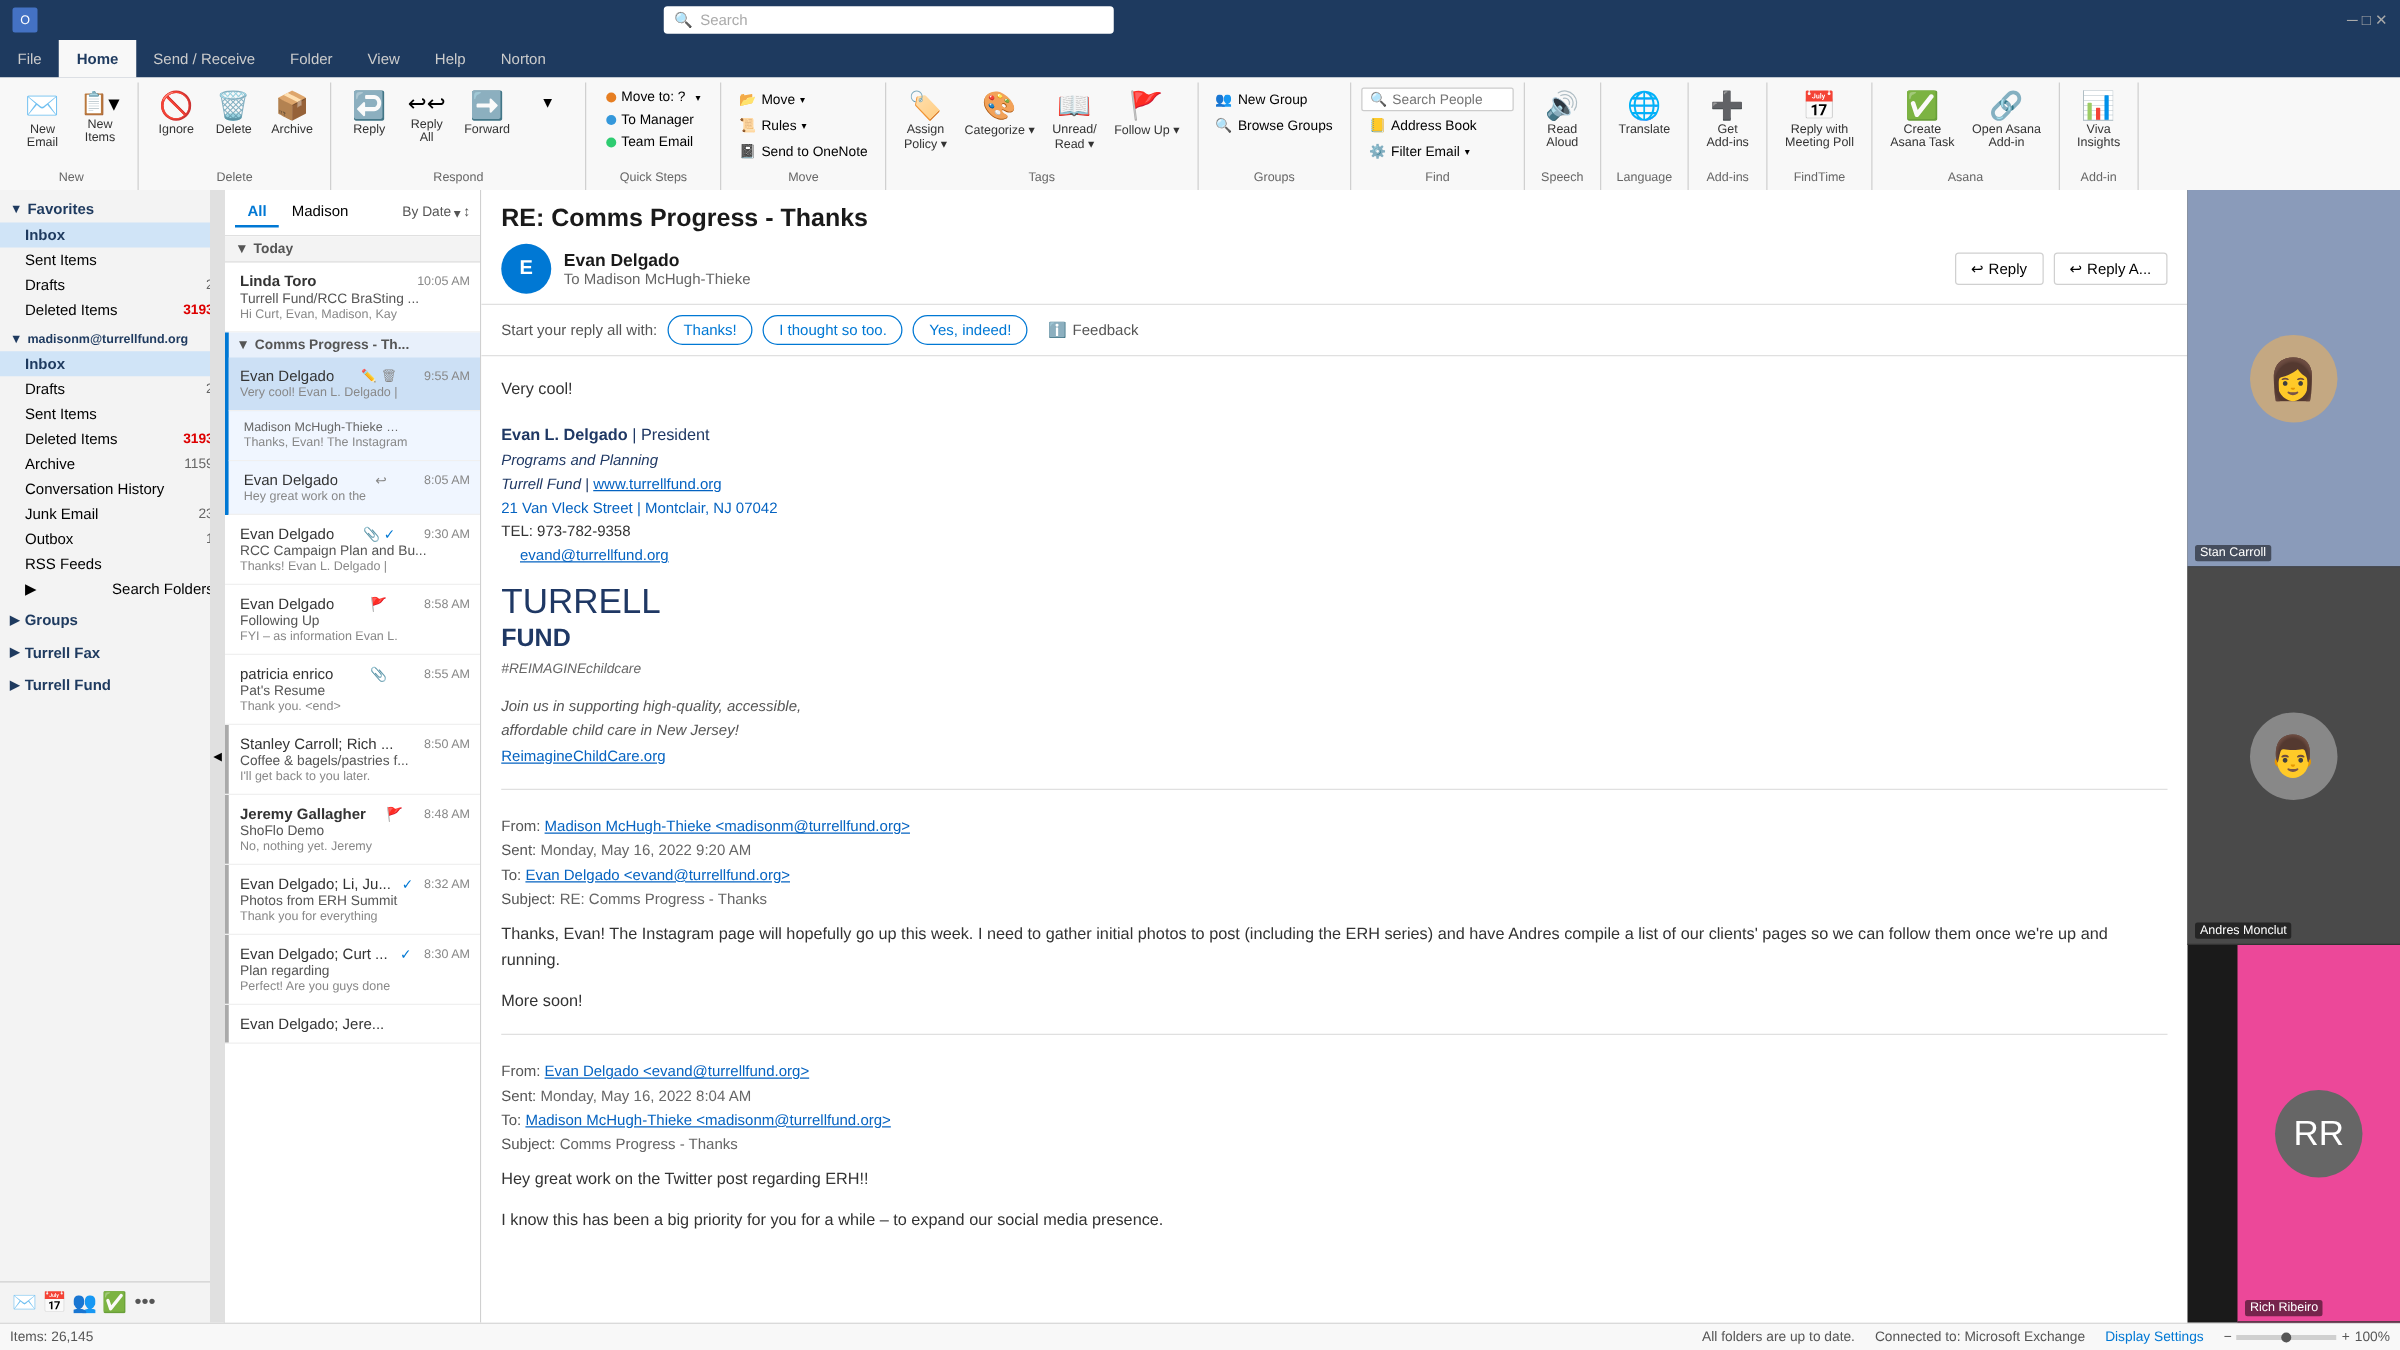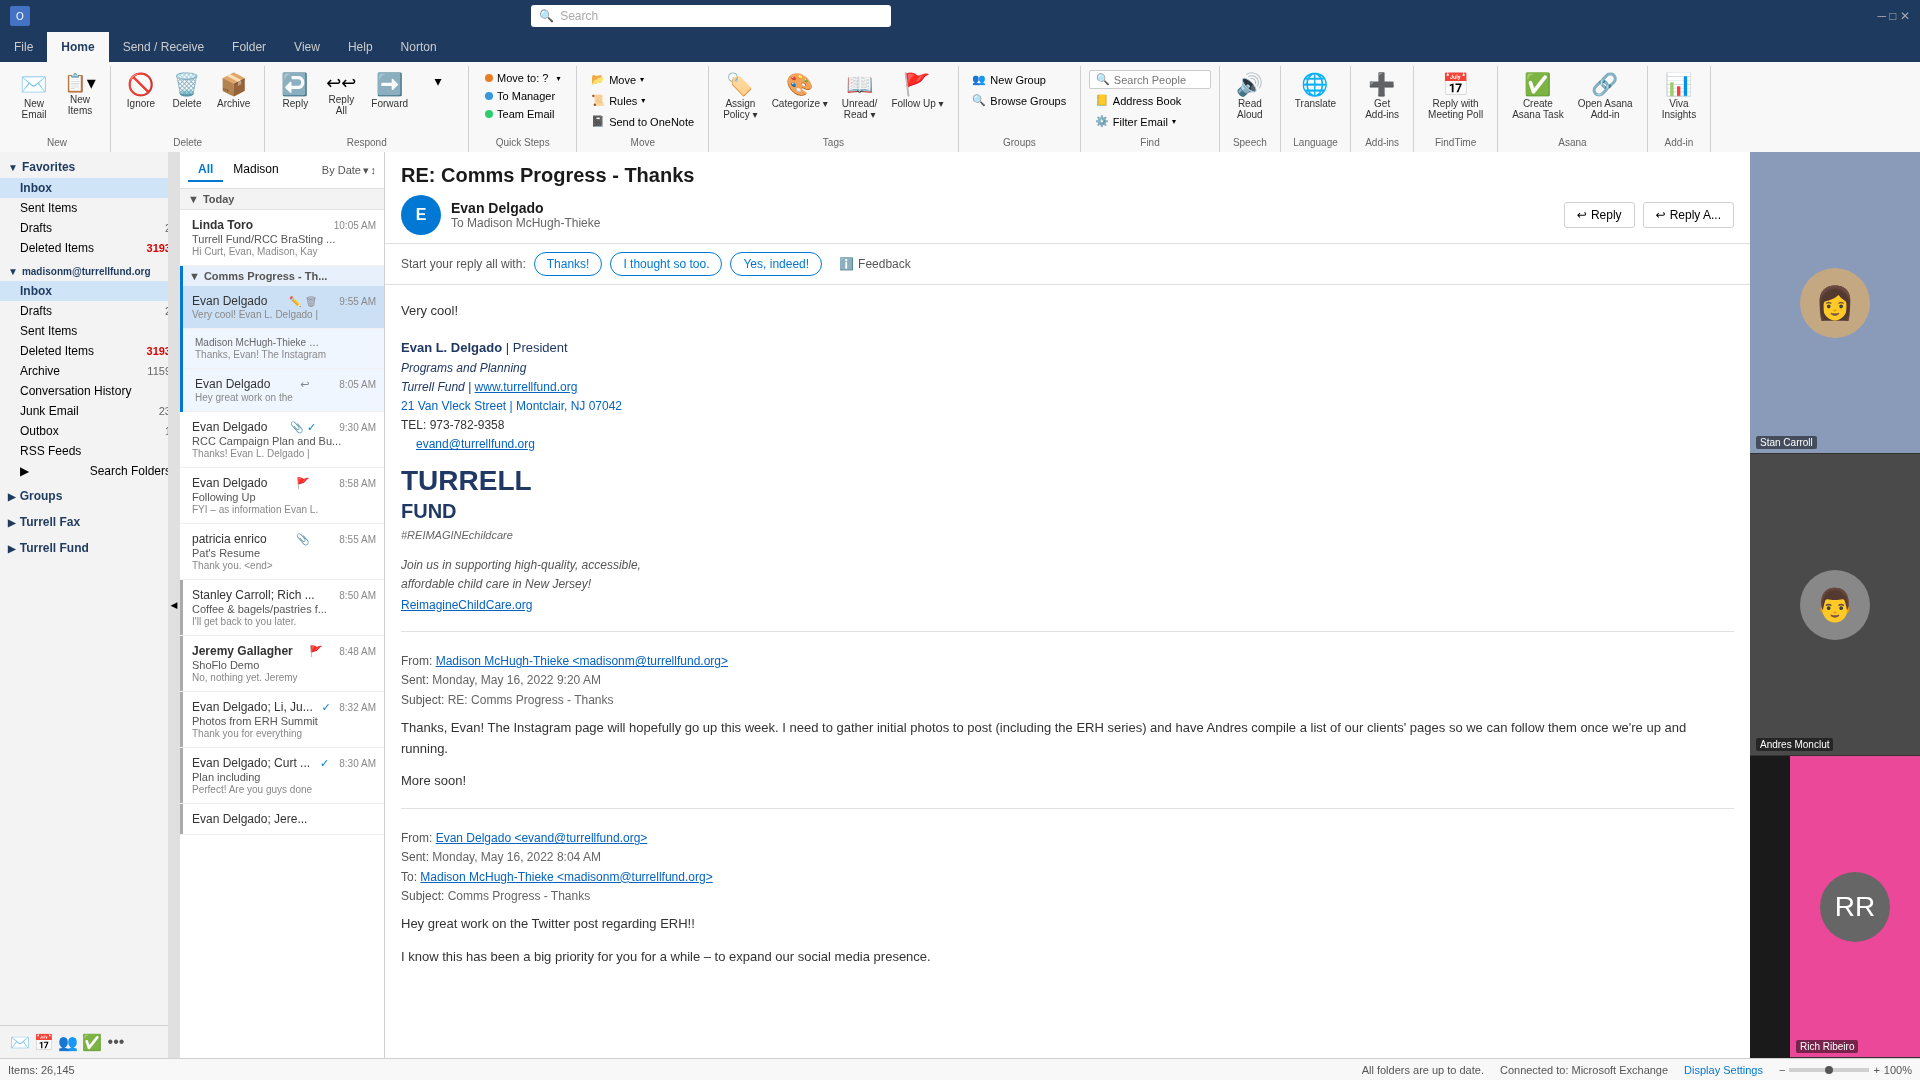--- a/index.html
+++ b/index.html
@@ -87,21 +87,21 @@
 
     .reading-pane-body { padding: 16px; flex: 1; overflow-y: auto; }
     .email-body { font-size: 13px; color: #333; line-height: 1.6; }
     .email-body a { color: #0563c1; text-decoration: underline; }
     .email-body p { margin-bottom: 12px; }
     .email-signature { margin-top: 16px; }
     .sig-name { font-size: 13px; font-weight: 600; color: #1f3864; }
     .sig-title { font-size: 12px; color: #1f3864; font-style: italic; }
     .sig-org { font-size: 12px; color: #1f3864; font-style: italic; }
     .sig-logo { display: flex; flex-direction: column; margin: 12px 0; }
-    .sig-logo-main { font-size: 28px; font-weight: 700; color: #1f3864; line-height: 1; }
+    .sig-logo-main { font-size: 28px; font-weight: 400; color: #1f3864; line-height: 1; }
     .sig-logo-sub { font-size: 20px; font-weight: 900; color: #1f3864; }
     .sig-tel { font-size: 12px; color: #333; }
     .sig-email { font-size: 12px; margin-left: 15px; }
     .email-quoted { border-top: 1px solid #e0e0e0; margin-top: 16px; padding-top: 20px; font-size: 12px; color: #666; }
     .email-quoted .q-label { color: #555; }
     .email-quoted .q-body { margin-top: 8px; font-size: 13px; color: #333; }
 
     
     .video-panel { width: 170px; background: #1a1a1a; display: flex; flex-direction: column; }
     .video-tile { flex: 1; display: flex; align-items: center; justify-content: center; border-bottom: 1px solid #333; position: relative; background: #2a2a2a; }
@@ -592,21 +592,21 @@
 
       <div class="email-item">
         <div style="position:absolute;left:0;top:0;bottom:0;width:3px;background:#aaa;"></div>
         <div class="email-row1">
           <span class="sender">Evan Delgado; Curt ...</span>
           <div class="icons">
             <span class="check-icon">✓</span>
           </div>
           <span class="time">8:30 AM</span>
         </div>
-        <div class="subject">Plan including</div>
+        <div class="subject">Plan regarding</div>
         <div class="preview">Perfect!  Are you guys done</div>
       </div>
 
       <div class="email-item">
         <div style="position:absolute;left:0;top:0;bottom:0;width:3px;background:#aaa;"></div>
         <div class="email-row1">
           <span class="sender">Evan Delgado; Jere...</span>
         </div>
       </div>
     </div>
@@ -677,20 +677,24 @@
         <div><a href="#" style="color:#0563c1;font-size:12px;">ReimagineChildCare.org</a></div>
 
         <div class="email-quoted">
           <div>
             <span class="q-label">From: </span>
             <a href="#" style="color:#0563c1;">Madison McHugh-Thieke &lt;madisonm@turrellfund.org&gt;</a>
           </div>
           <div>
             <span class="q-label">Sent: </span>
             <span>Monday, May 16, 2022 9:20 AM</span>
+          </div>
+          <div>
+            <span class="q-label">To: </span>
+            <a href="#" style="color:#0563c1;">Evan Delgado &lt;evand@turrellfund.org&gt;</a>
           </div>
           <div>
             <span class="q-label">Subject: </span>
             <span>RE: Comms Progress - Thanks</span>
           </div>
           <div class="q-body">
             <p>Thanks, Evan!  The Instagram page will hopefully go up this week.  I need to gather initial photos to post (including the ERH series) and have Andres compile a list of our clients' pages so we can follow them once we're up and running.</p>
             <p>More soon!</p>
           </div>
         </div>

